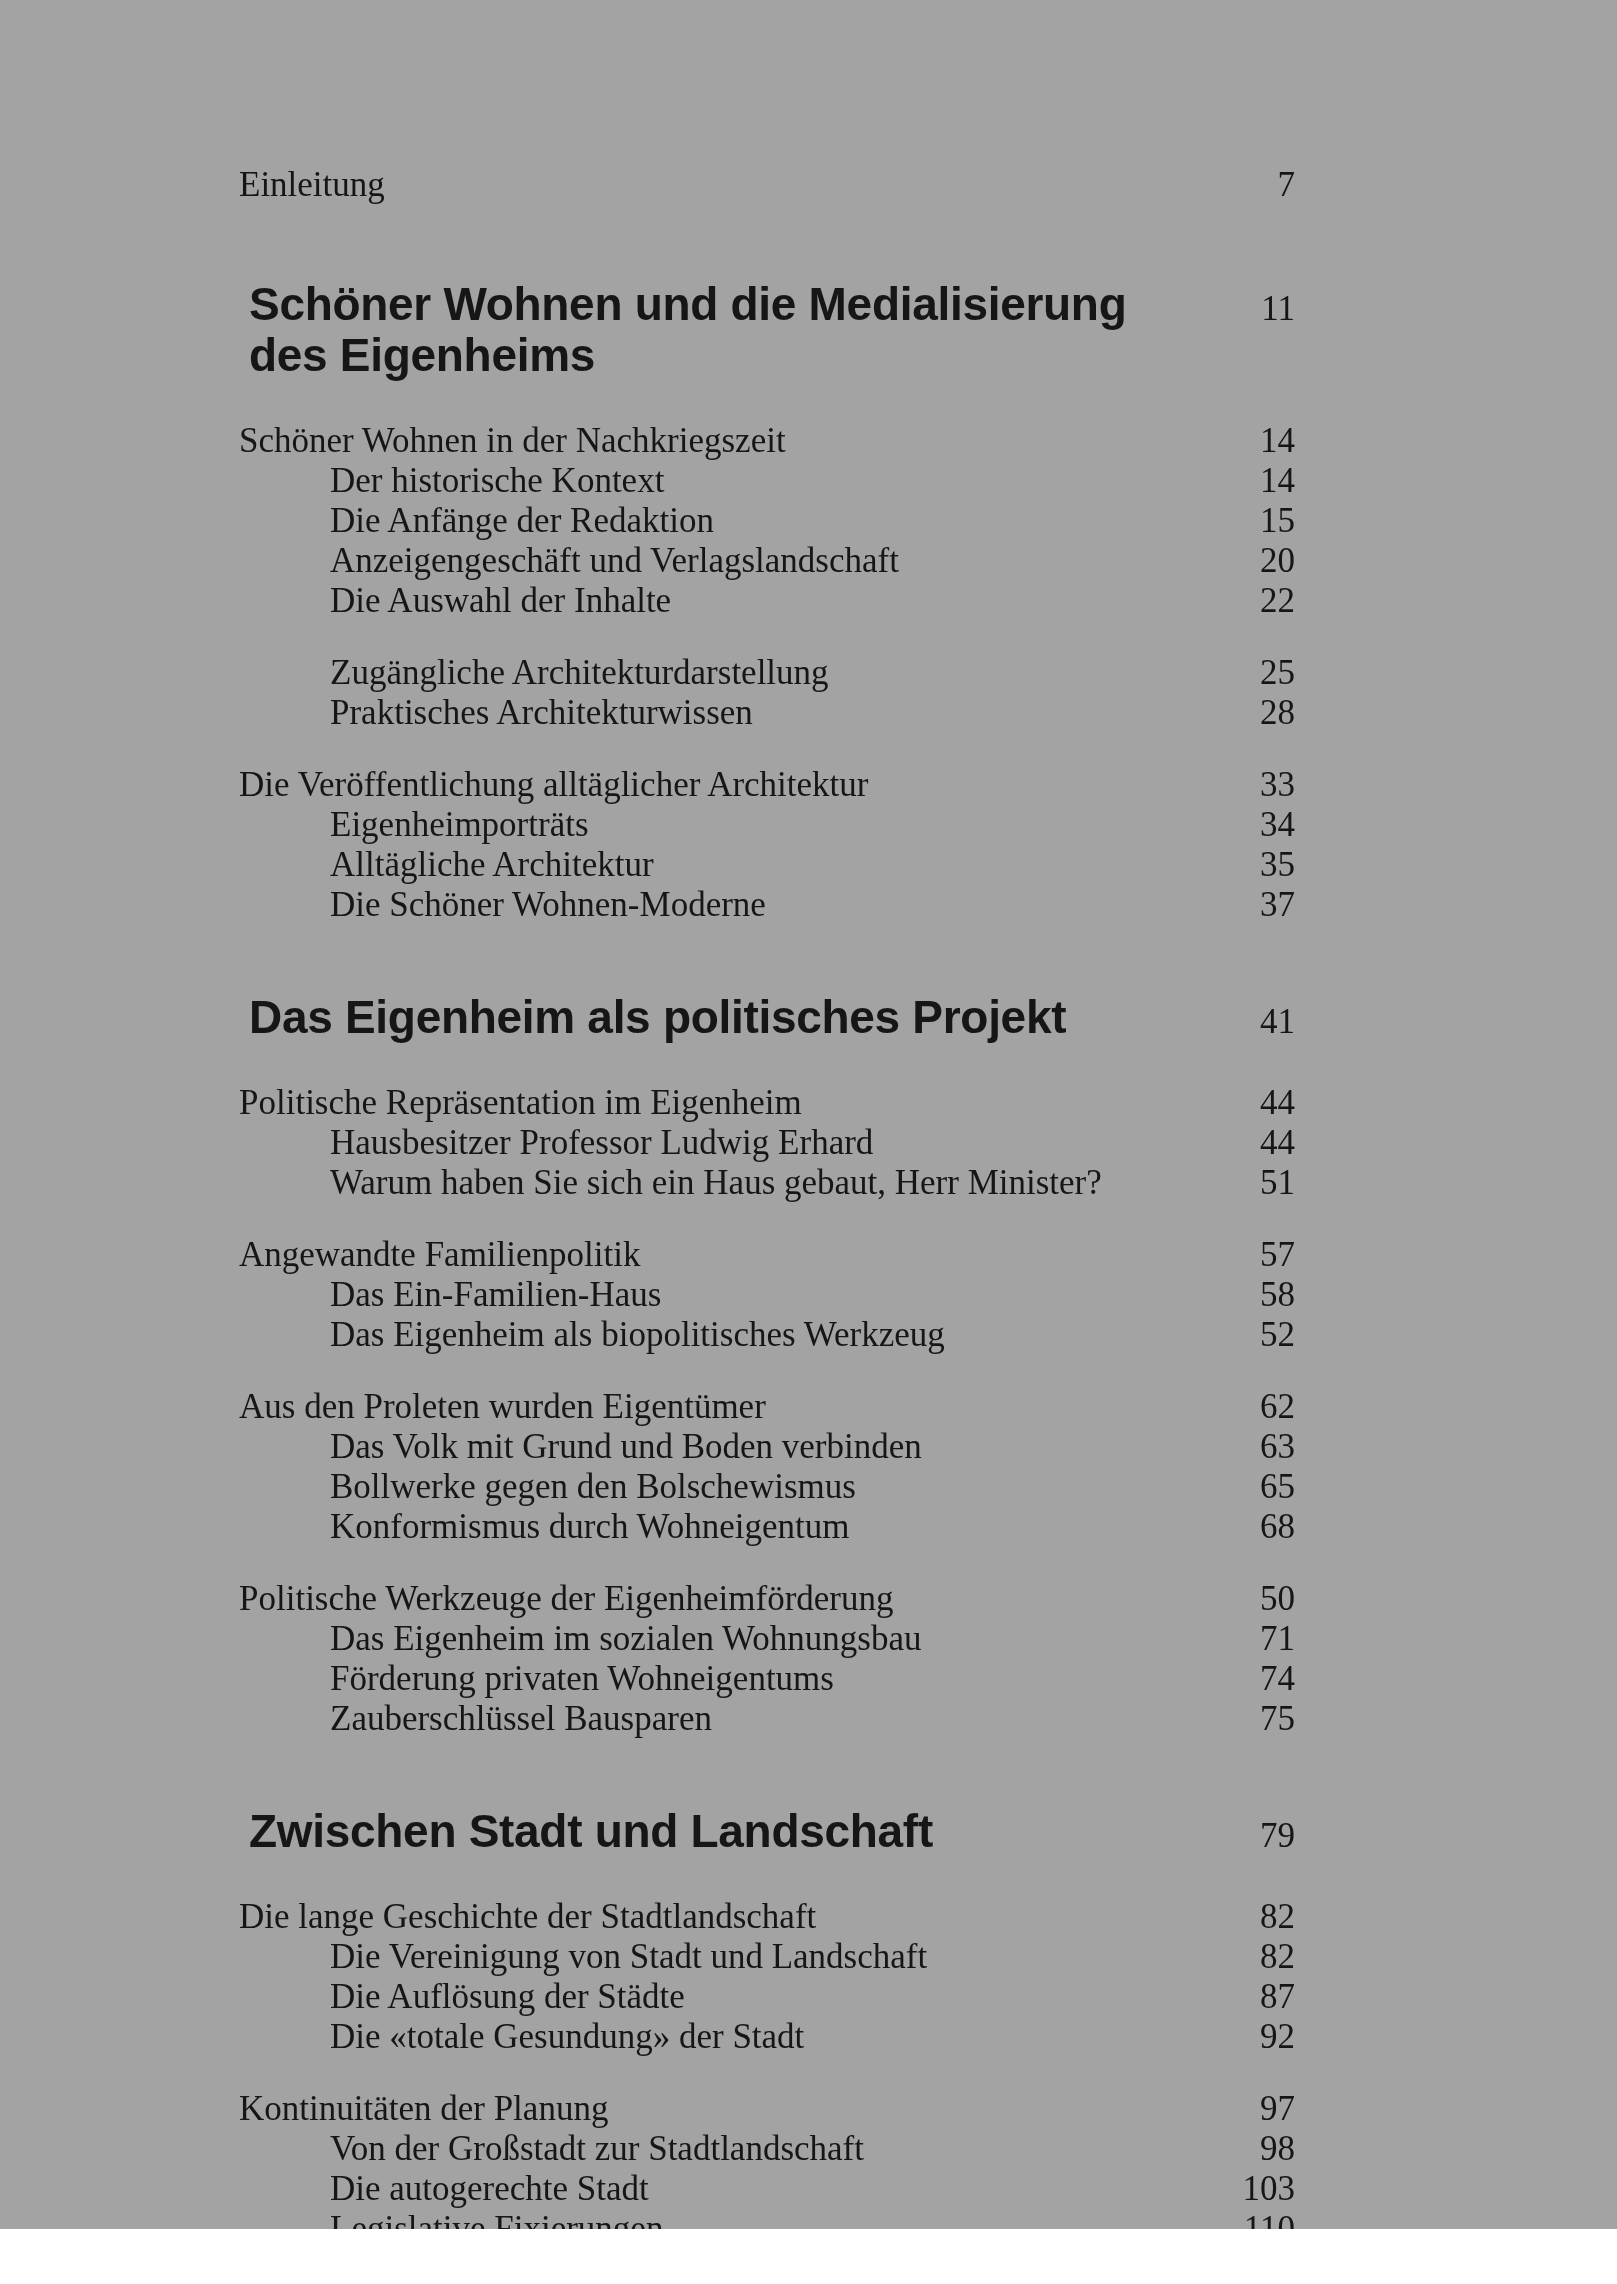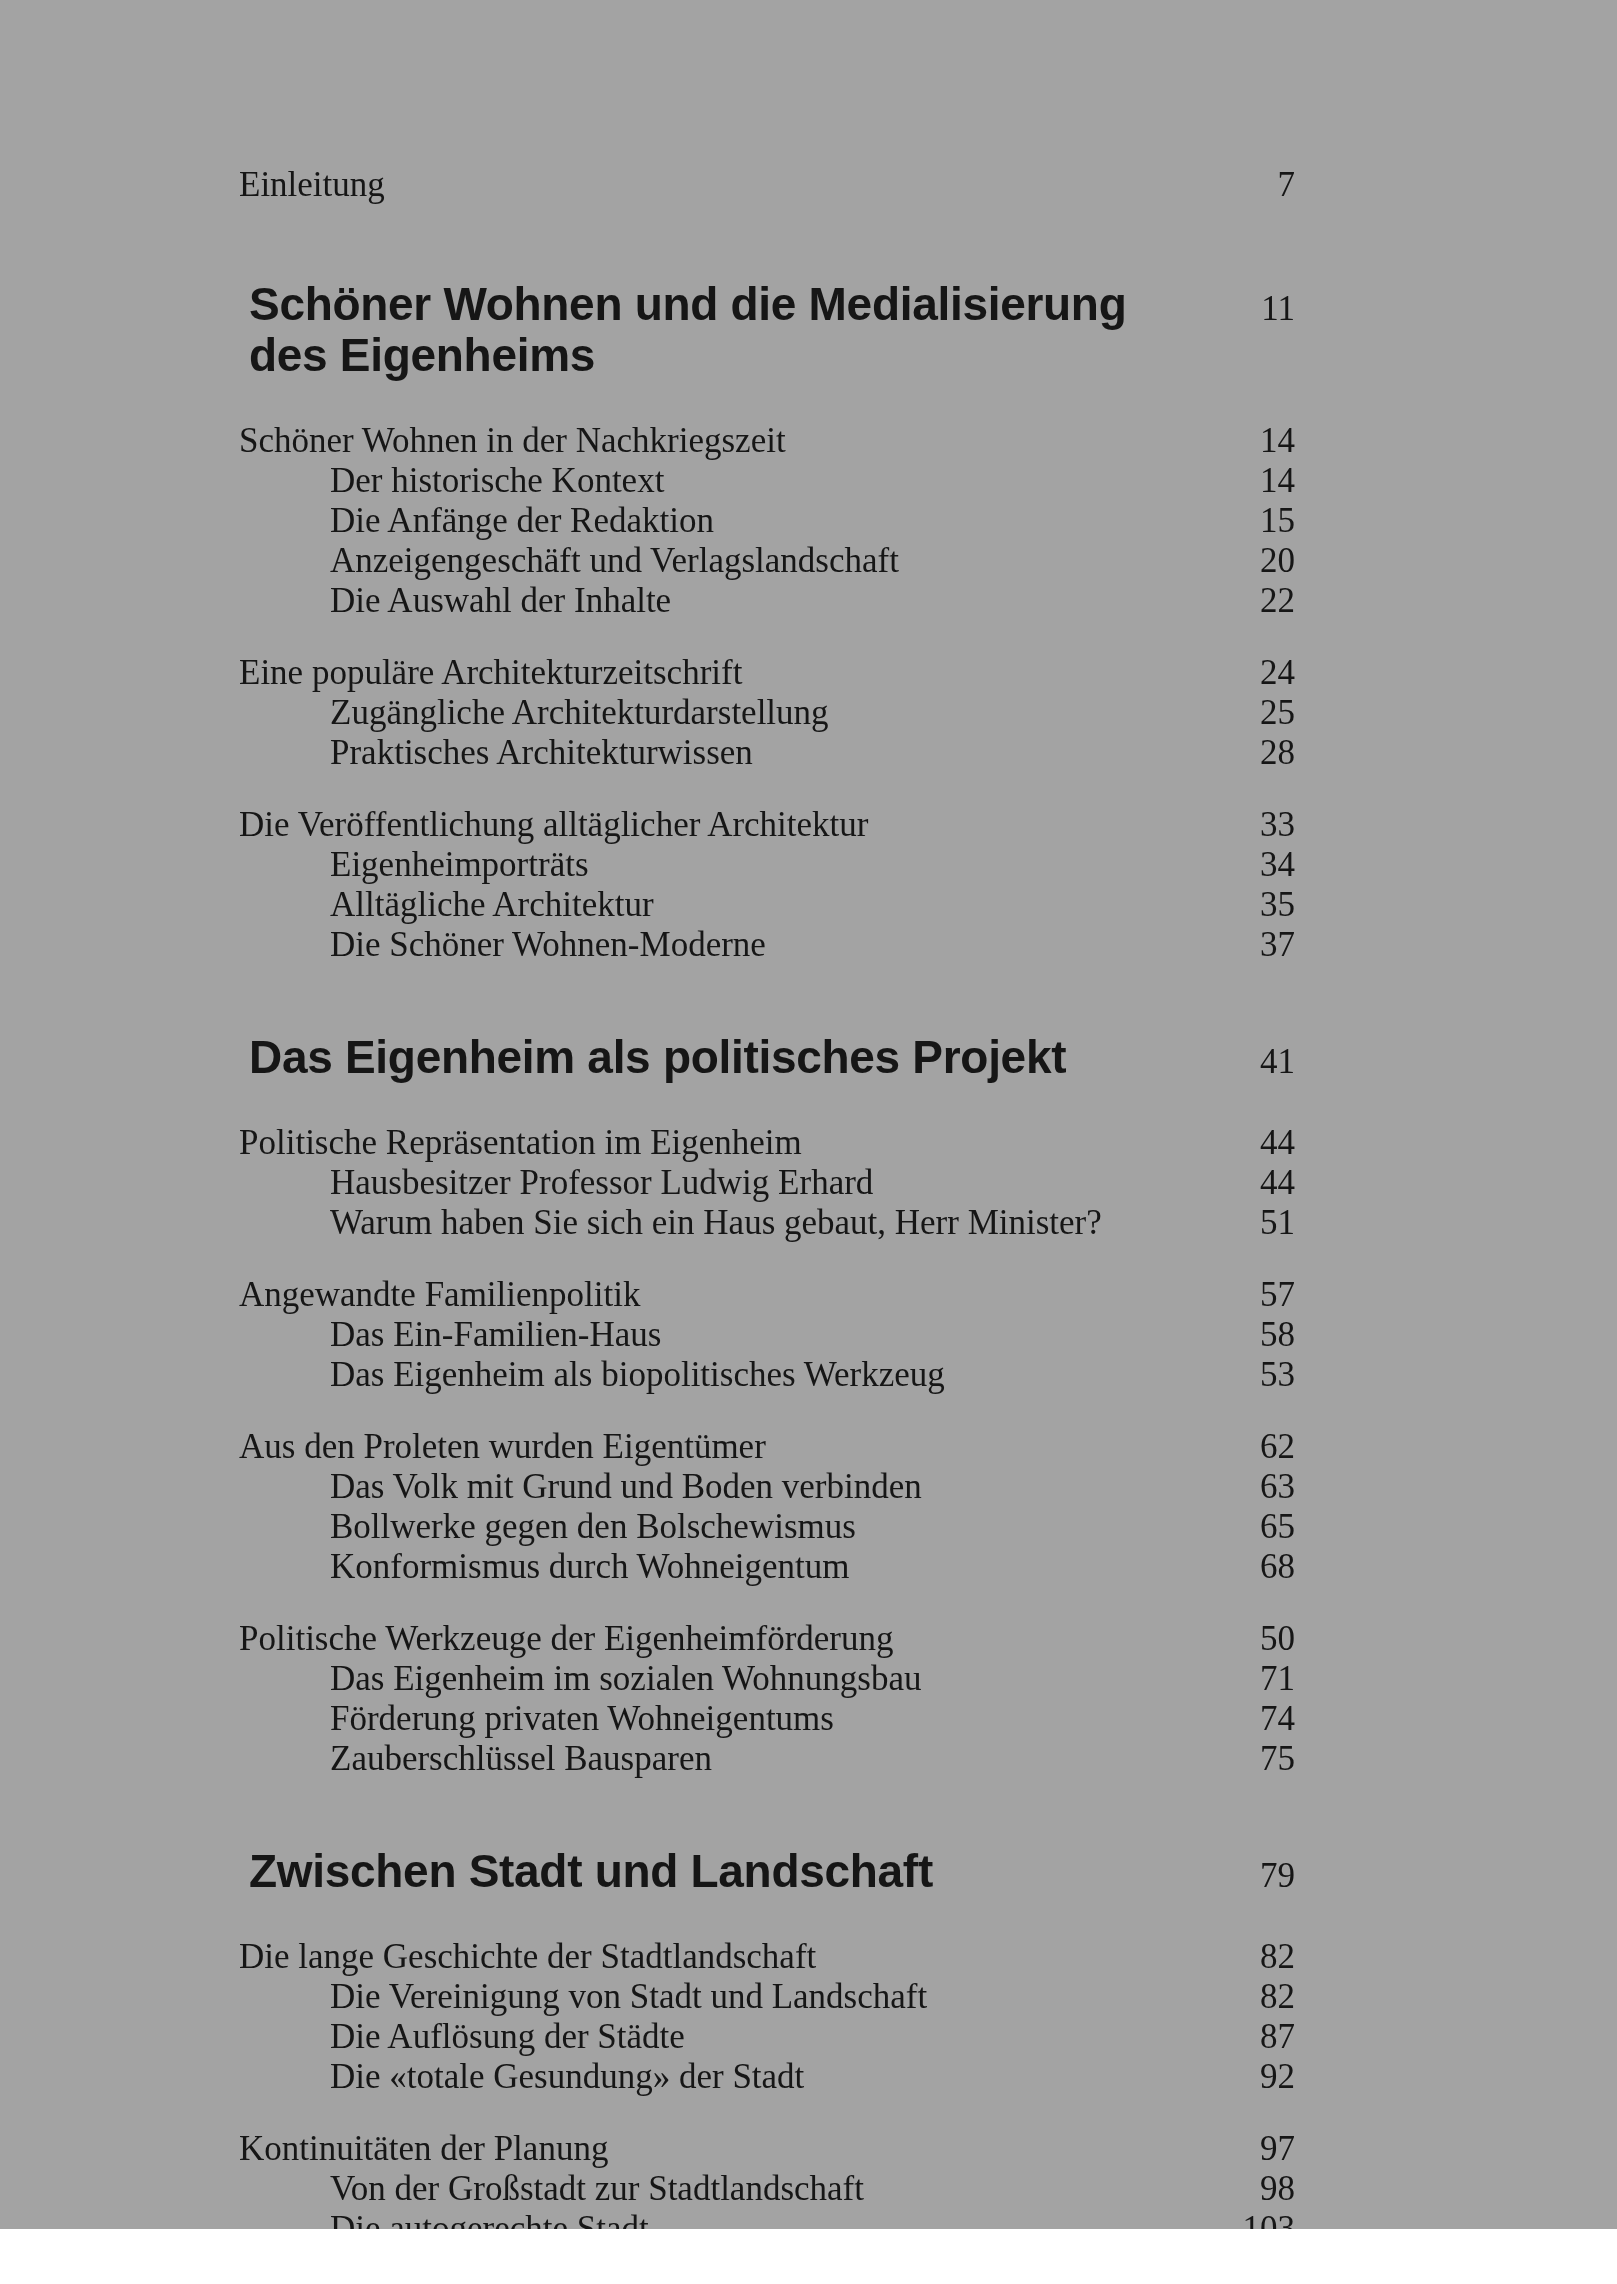--- a/index.html
+++ b/index.html
@@ -88,24 +88,20 @@
           <div class="row entry level-2">
             <span class="label">Anzeigengeschäft und Verlagslandschaft</span>
             <span class="pagenum">20</span>
           </div>
           <div class="row entry level-2">
             <span class="label">Die Auswahl der Inhalte</span>
             <span class="pagenum">22</span>
           </div>
         </div>
         <div class="group">
-          <div class="row entry level-1">
-            <span class="label">Eine populäre Architekturzeitschrift</span>
-            <span class="pagenum">24</span>
-          </div>
           <div class="row entry level-2">
             <span class="label">Zugängliche Architekturdarstellung</span>
             <span class="pagenum">25</span>
           </div>
           <div class="row entry level-2">
             <span class="label">Praktisches Architekturwissen</span>
             <span class="pagenum">28</span>
           </div>
         </div>
         <div class="group">
@@ -150,21 +146,21 @@
           <div class="row entry level-1">
             <span class="label">Angewandte Familienpolitik</span>
             <span class="pagenum">57</span>
           </div>
           <div class="row entry level-2">
             <span class="label">Das Ein-Familien-Haus</span>
             <span class="pagenum">58</span>
           </div>
           <div class="row entry level-2">
             <span class="label">Das Eigenheim als biopolitisches Werkzeug</span>
-            <span class="pagenum">53</span>
+            <span class="pagenum">52</span>
           </div>
         </div>
         <div class="group">
           <div class="row entry level-1">
             <span class="label">Aus den Proleten wurden Eigentümer</span>
             <span class="pagenum">62</span>
           </div>
           <div class="row entry level-2">
             <span class="label">Das Volk mit Grund und Boden verbinden</span>
             <span class="pagenum">63</span>

